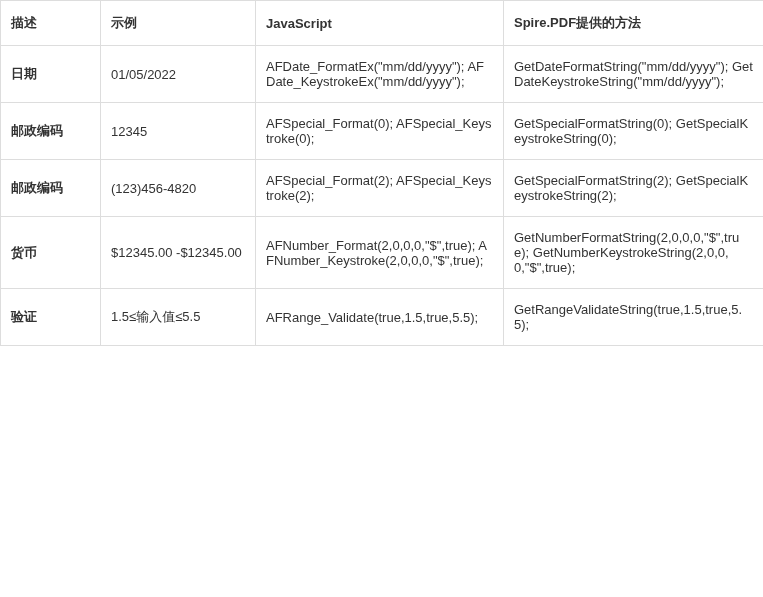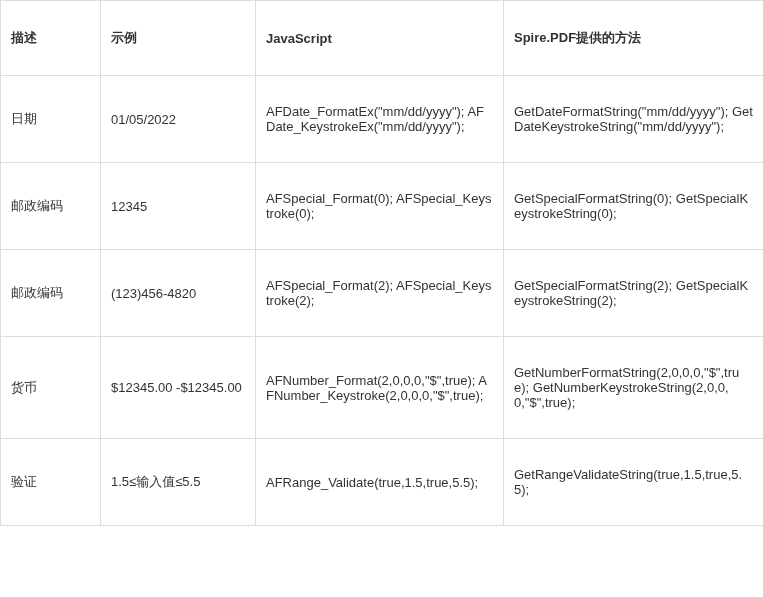--- a/index.html
+++ b/index.html
@@ -10,33 +10,33 @@
       background: #fff;
       padding: 0;
     }
     table {
       border-collapse: collapse;
       width: 763px;
       table-layout: fixed;
     }
     th, td {
       border: 1px solid #ddd;
-      padding: 28px 10px;
+      padding: 13px 10px;
       text-align: left;
       vertical-align: middle;
       word-wrap: break-word;
       word-break: break-all;
     }
     th {
       font-weight: bold;
       background: #fff;
       white-space: nowrap;
     }
     td.row-label {
-      font-weight: normal;
+      font-weight: bold;
     }
     col.c1 { width: 100px; }
     col.c2 { width: 155px; }
     col.c3 { width: 248px; }
     col.c4 { width: 260px; }
   </style>
 </head>
 <body>
 
 <table>

